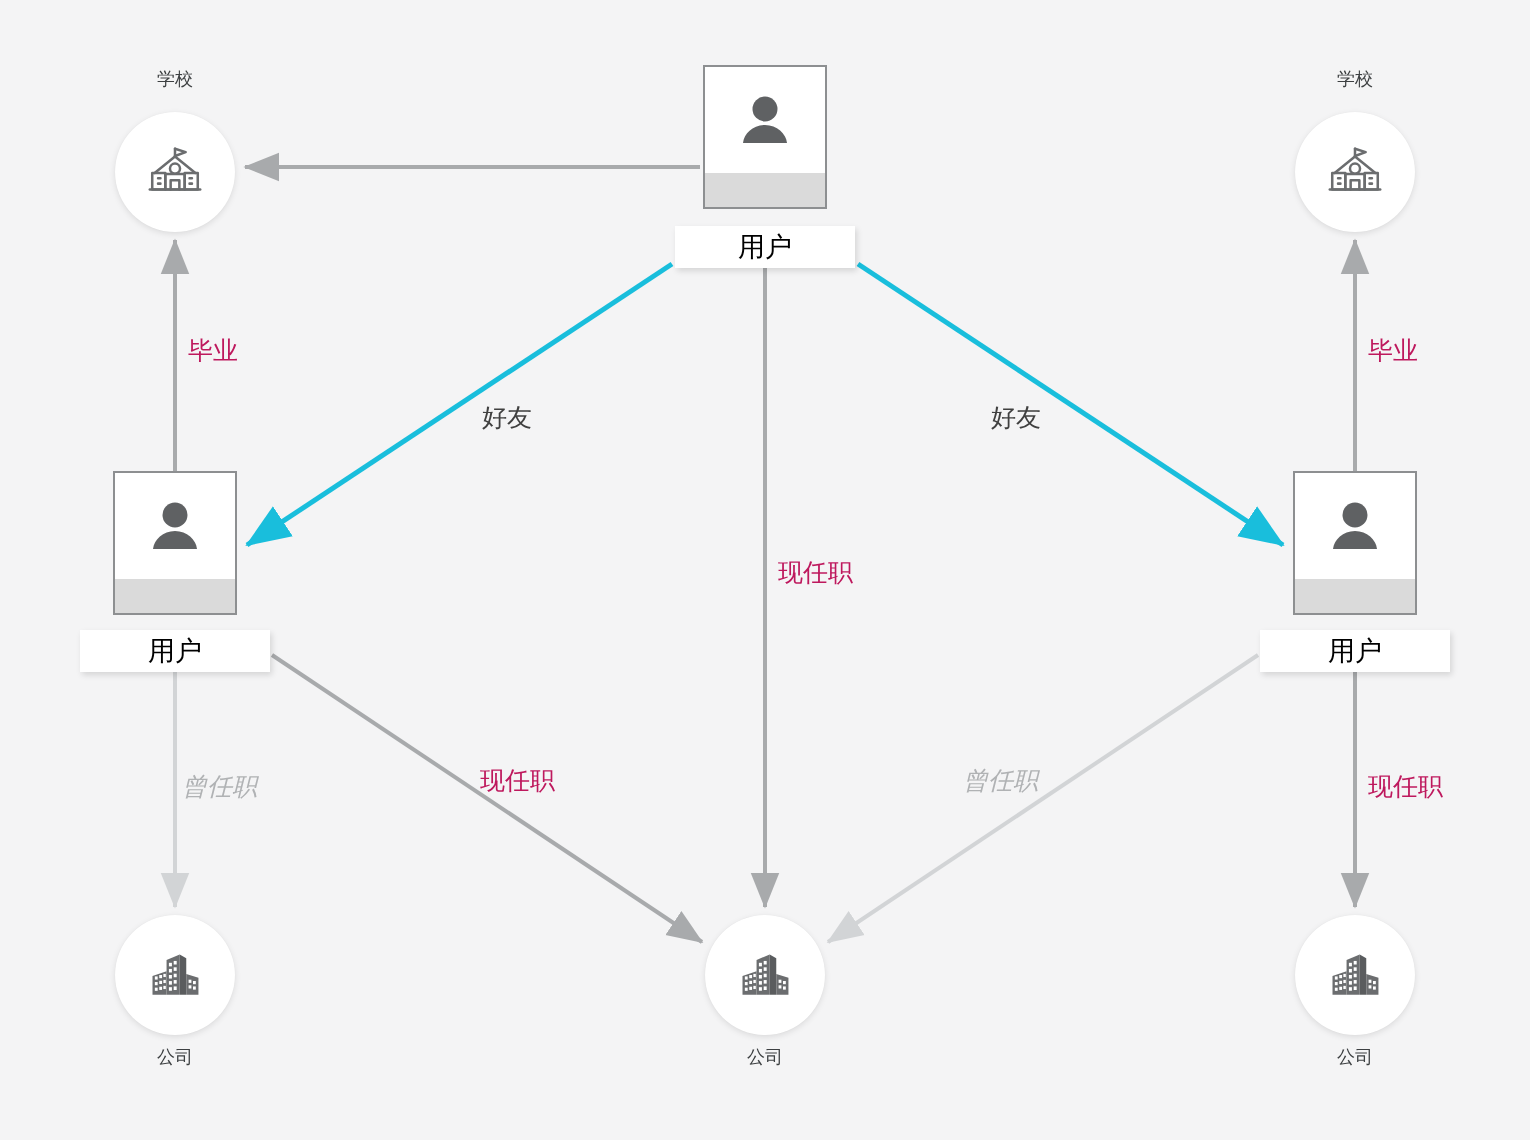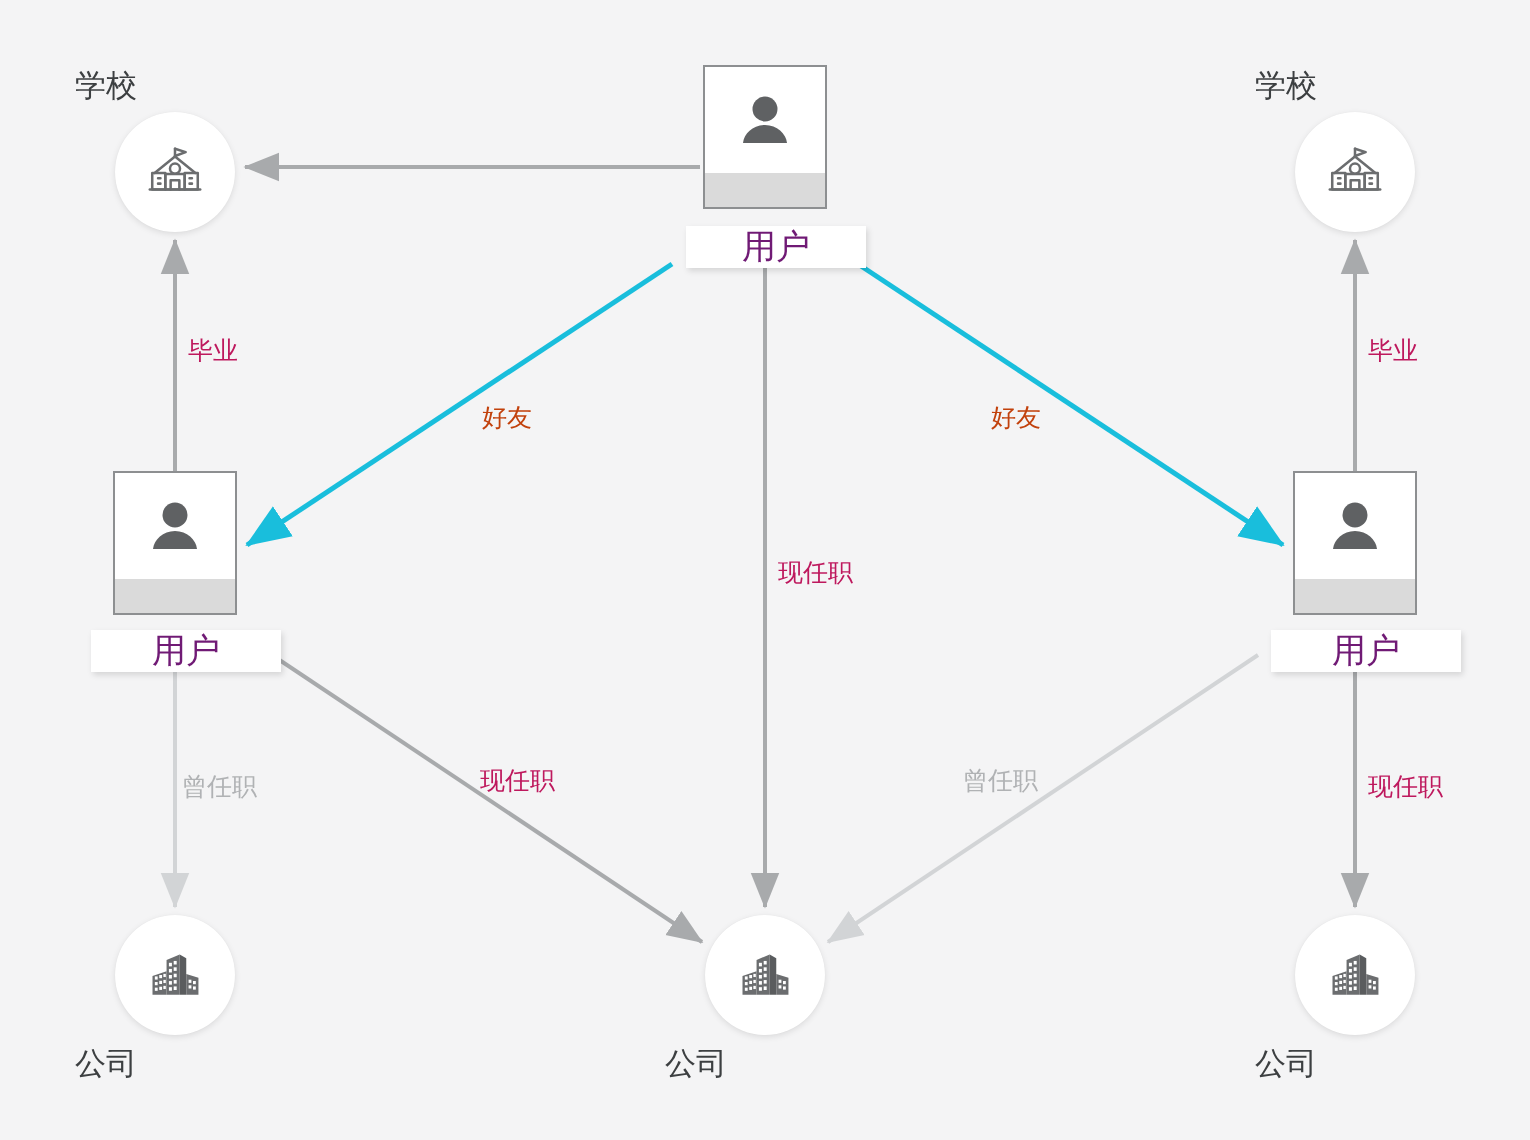--- a/index.html
+++ b/index.html
@@ -37,22 +37,22 @@
     box-shadow: 0 2px 6px rgba(0,0,0,0.10), 0 0 1px rgba(0,0,0,0.06);
     display: flex;
     align-items: center;
     justify-content: center;
   }
   .circle-node svg { display: block; }
 
   .node-caption {
     position: absolute;
     width: 200px;
-    text-align: left;
-    font-size: 31px;
+    text-align: center;
+    font-size: 18px;
     color: #3c3f41;
     line-height: 1;
     white-space: nowrap;
   }
 
   
   .user-card {
     position: absolute;
     width: 124px;
     height: 144px;
@@ -79,36 +79,35 @@
 
   
   .label-chip {
     position: absolute;
     height: 42px;
     background: #ffffff;
     box-shadow: 2px 3px 6px rgba(0,0,0,0.13);
     display: flex;
     align-items: center;
     justify-content: center;
-    font-size: 34px;
-    color: #701a75;
+    font-size: 27px;
+    color: #000000;
     white-space: nowrap;
-    margin-left: 11px;
   }
 
   
   .edge-label {
     position: absolute;
     font-size: 25px;
     line-height: 1;
     white-space: nowrap;
   }
   .edge-label.dark  { color: #be185d; }
-  .edge-label.muted { color: #b0b2b4; }
-  .edge-label.accent{ color: #c2410c; }
+  .edge-label.muted { color: #b0b2b4; font-style: italic; }
+  .edge-label.accent{ color: #404040; }
 </style>
 </head>
 <body>
 
 <div id="graph-canvas">
 
   <svg id="edge-layer" viewBox="0 0 1530 1140" xmlns="http://www.w3.org/2000/svg">
     <defs>
       <marker id="arrow-strong" markerWidth="10" markerHeight="10" refX="8.6" refY="4" orient="auto" markerUnits="strokeWidth">
         <path d="M0,0.4 L9,4 L0,7.6 z" fill="#a8aaac"></path>

